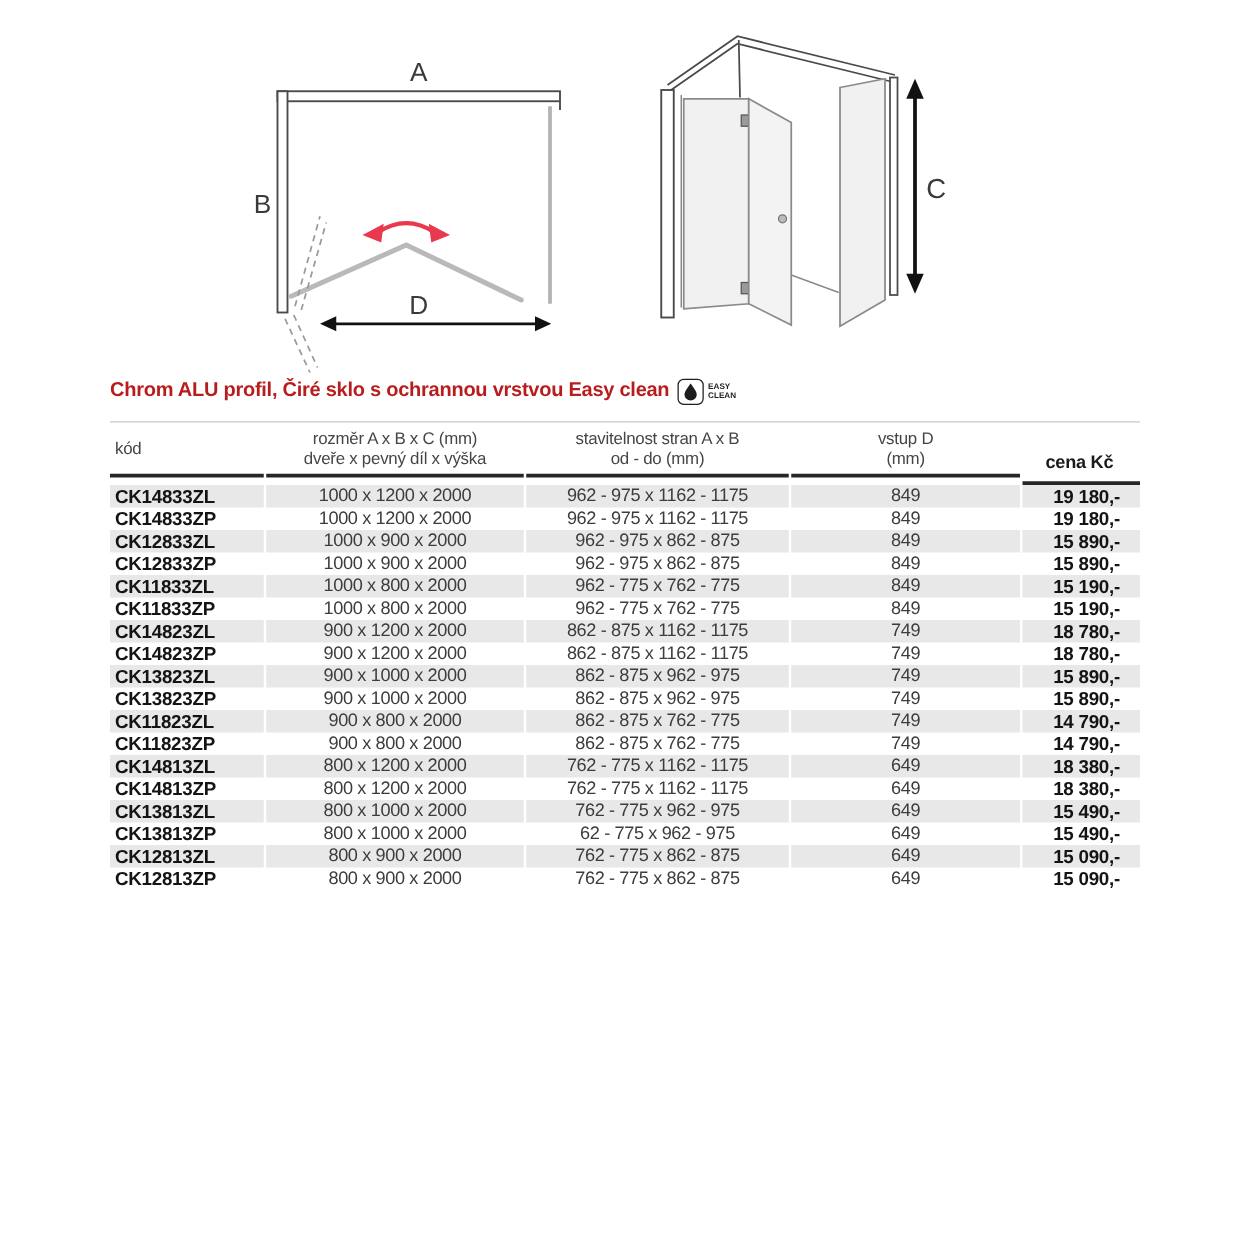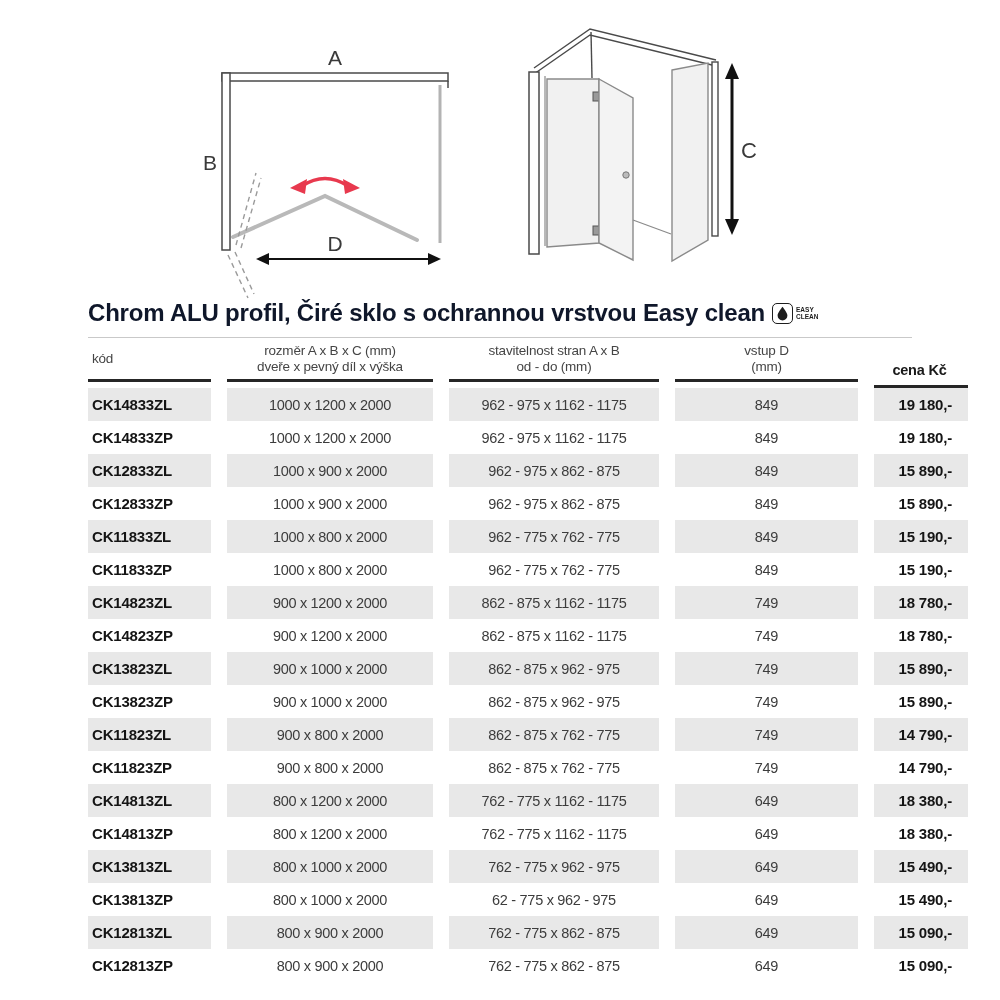--- a/index.html
+++ b/index.html
@@ -12,45 +12,45 @@
   .diagram{position:absolute;}
   #diag-left{left:180px;top:45px;}
   #diag-right{left:505px;top:18px;}
   .dim-label{font-size:21px;fill:#3a3a3a;}
   
   .title-row{
     position:absolute;left:88px;top:299px;width:824px;height:28px;
     display:flex;align-items:center;gap:7px;
   }
   .title-text{
-    font-size:24px;font-weight:bold;color:#0f172a;letter-spacing:-0.2px;white-space:nowrap;
+    font-size:16px;font-weight:bold;color:#b91c1c;letter-spacing:-0.2px;white-space:nowrap;
   }
   .ec-badge{display:flex;align-items:center;gap:3px;}
   .ec-box{
     width:21px;height:21px;border:1.6px solid #1d1d1d;border-radius:5px;
     display:flex;align-items:center;justify-content:center;box-sizing:border-box;
   }
   .ec-text{font-size:6.5px;line-height:1.15;color:#1d1d1d;font-weight:bold;letter-spacing:0;}
   
   .table{
     position:absolute;left:88px;top:337px;width:824px;
   }
   .table-topline{height:1px;background:#c9c9c9;}
   .thead,.trow{
-    display:grid;grid-template-columns:123px 206px 210px 183px 94px;column-gap:16px;
+    display:grid;grid-template-columns:123px 206px 210px 183px 94px;column-gap:2px;
   }
   .thead .hc{
     border-bottom:3px solid #262626;
     height:41px;display:flex;flex-direction:column;justify-content:center;
     font-size:13.5px;color:#454545;line-height:1.18;letter-spacing:-0.2px;
   }
   .hc.h1{justify-content:center;padding-left:4px;}
   .hc.h2,.hc.h3,.hc.h4{text-align:center;}
   .hc.h5{text-align:center;font-weight:bold;color:#1a1a1a;font-size:14.5px;justify-content:flex-end;padding-bottom:6px;padding-right:3px;}
-  .trow{height:33px;}
+  .trow{height:18px;}
   .trow.stripe .c{background:#e8e8e8;}
   .c{
     display:flex;align-items:center;font-size:14.5px;color:#3c3c3c;letter-spacing:-0.3px;
   }
   .c.c1{font-weight:bold;color:#141414;padding-left:4px;font-size:15px;letter-spacing:-0.2px;}
   .c.c2,.c.c3,.c.c4{justify-content:center;}
   .c.c5{justify-content:flex-end;font-weight:bold;color:#141414;font-size:15px;padding-right:16px;letter-spacing:-0.2px;}
 </style>
 </head>
 <body>

